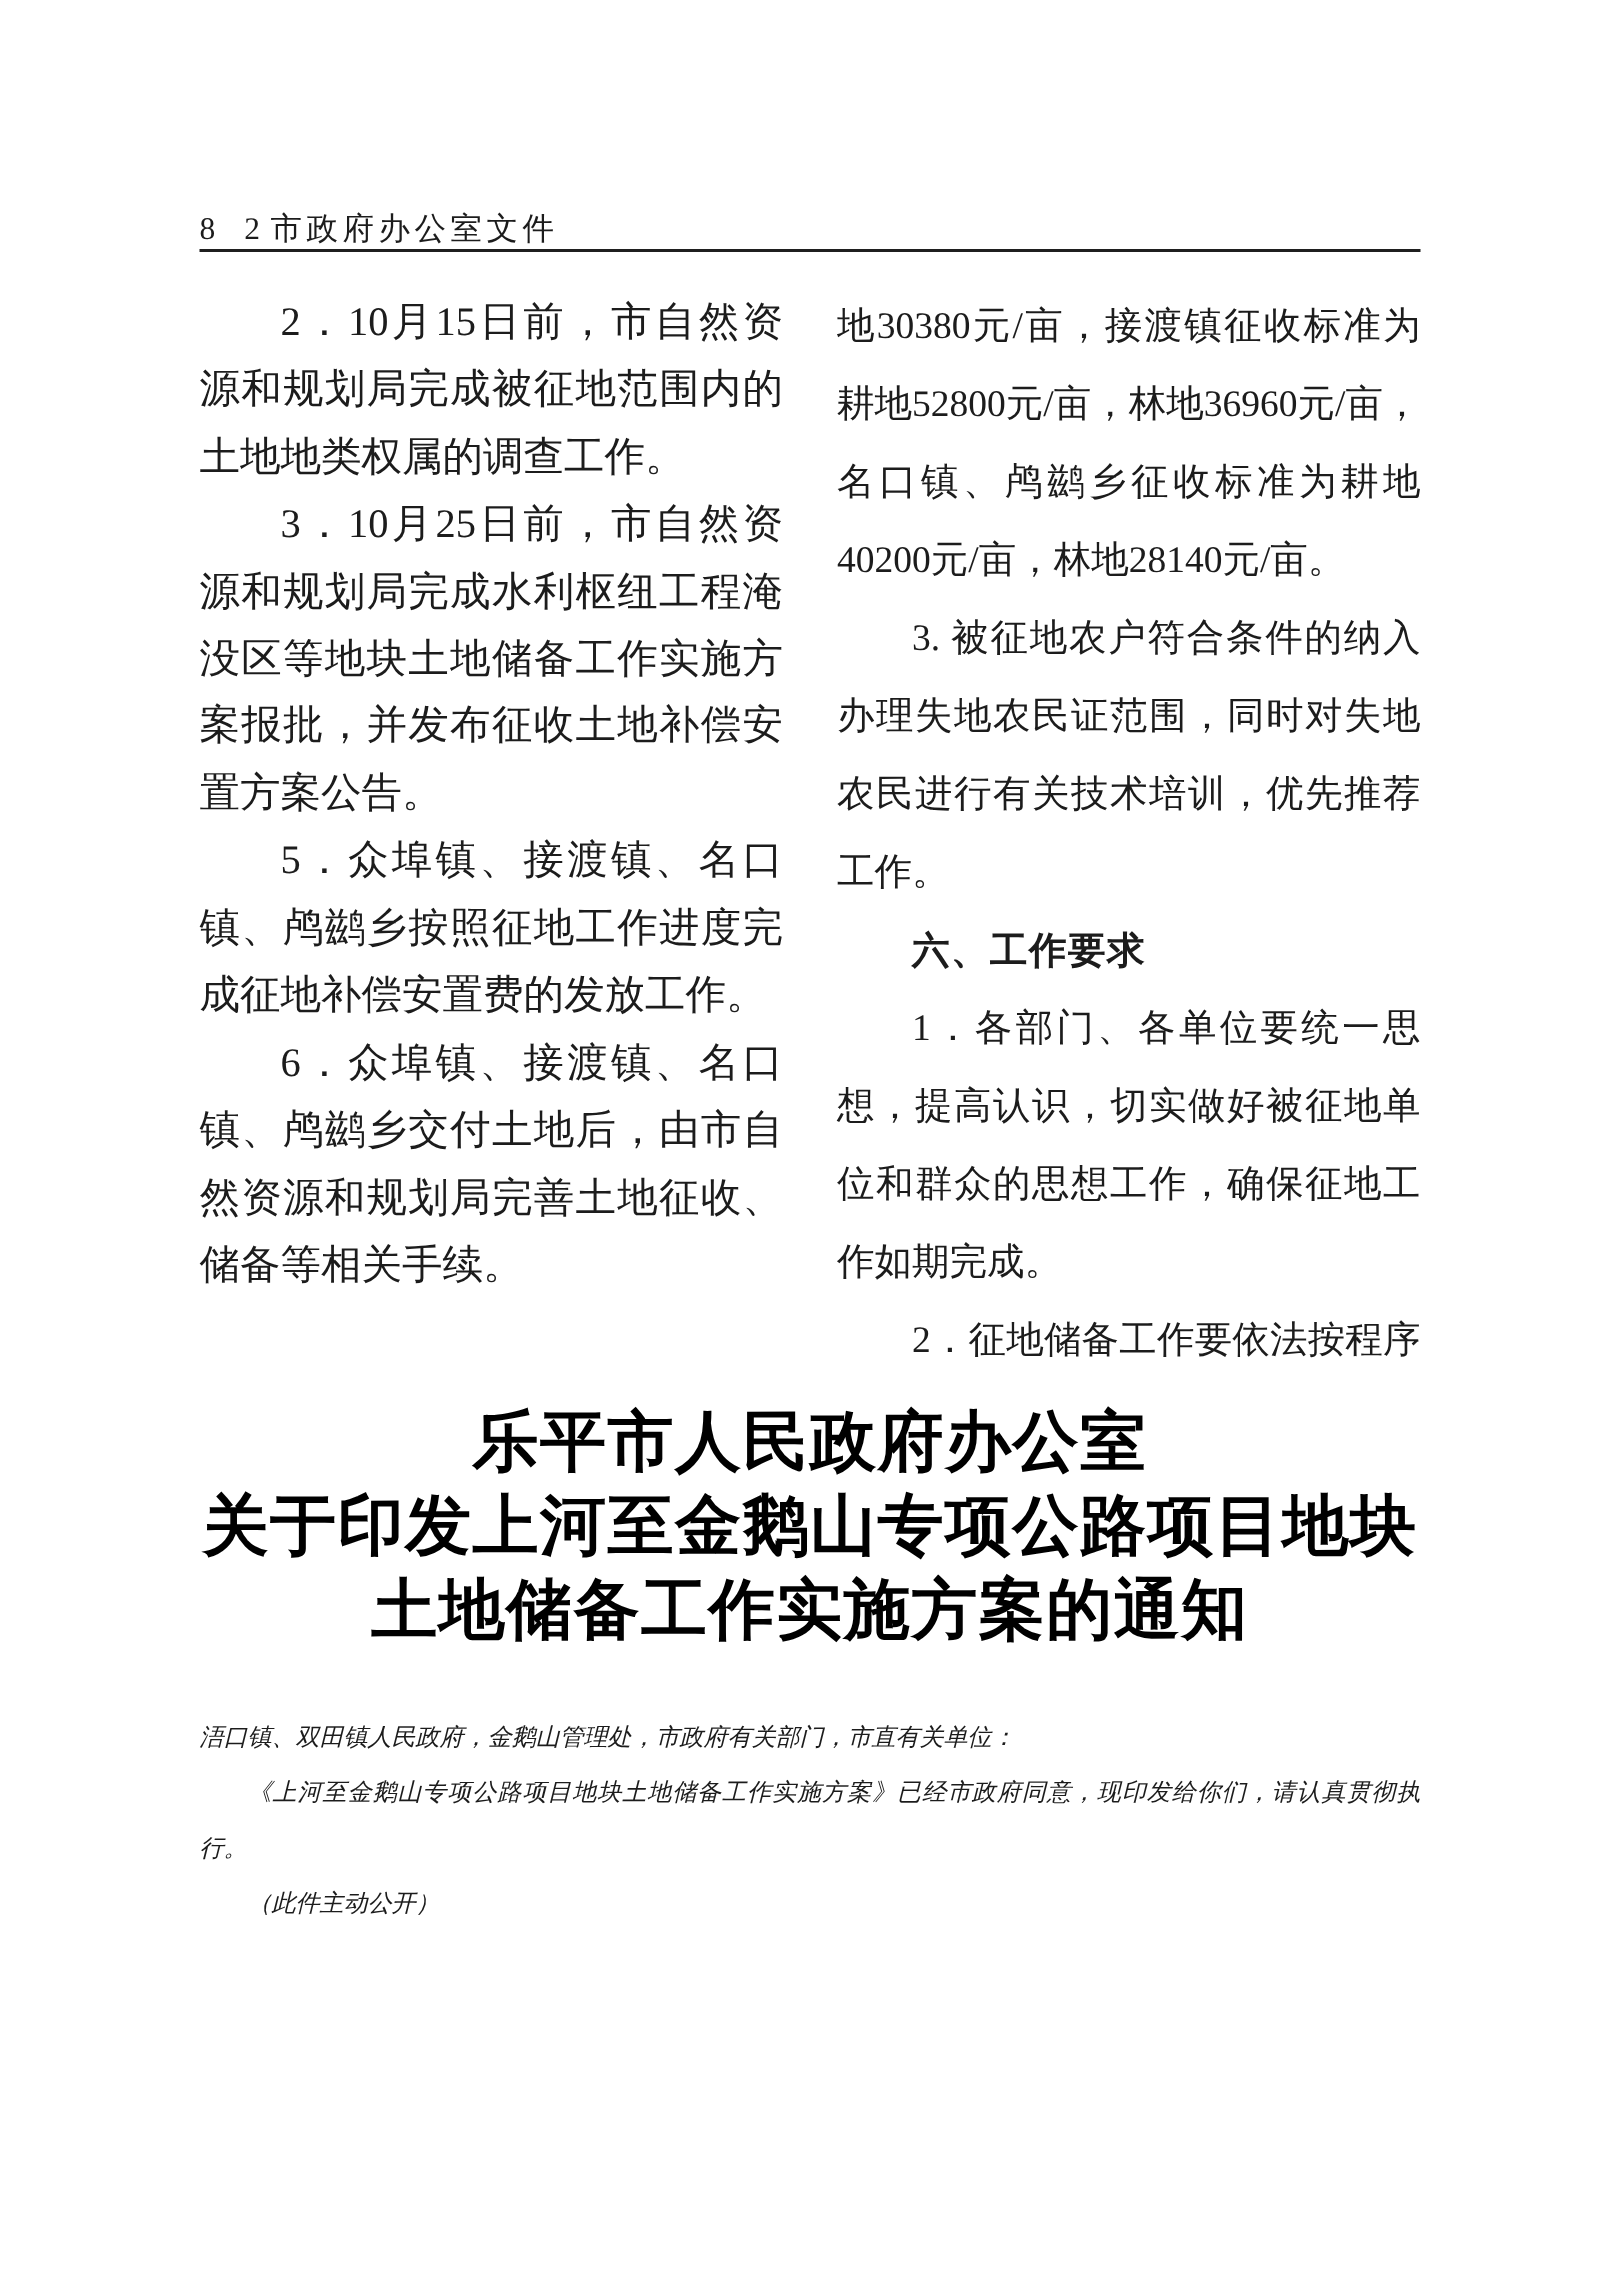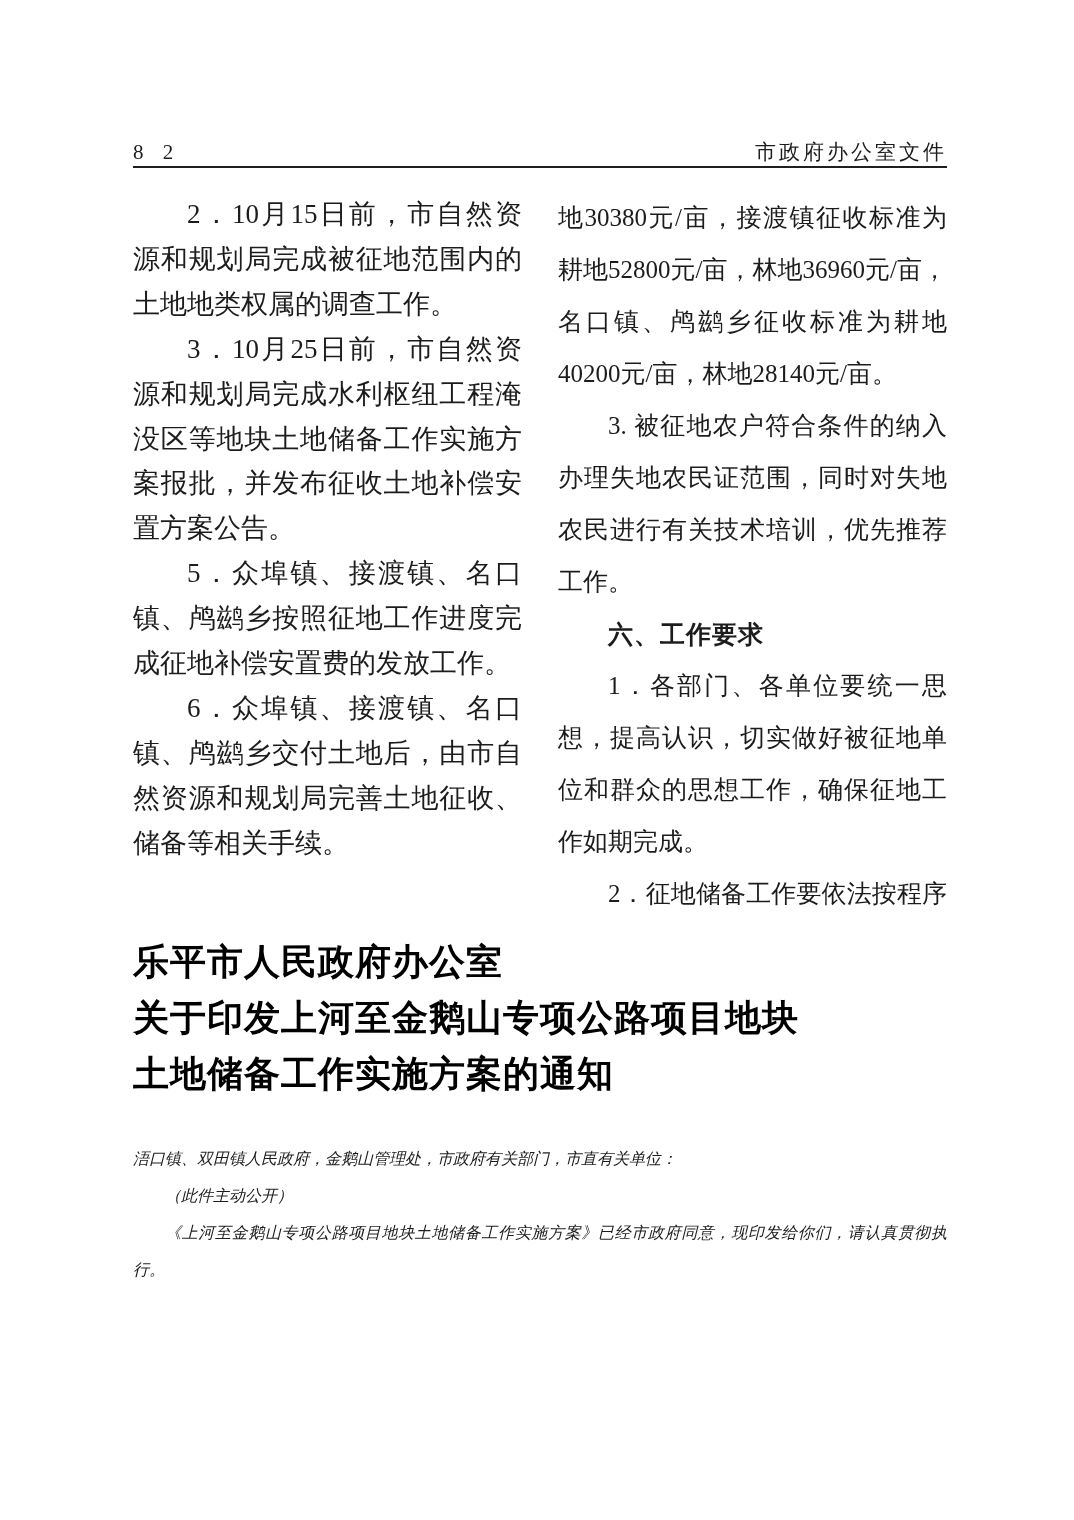--- a/index.html
+++ b/index.html
@@ -18,21 +18,20 @@
 
   .content {
     margin-left: 133px;
     margin-right: 127px; 
   }
 
   
   .running-header {
     padding-top: 140px;
     display: flex;
-    justify-content: space-between;
     align-items: flex-end;
     font-size: 21px;
     line-height: 24px;
   }
   .page-number { letter-spacing: 7px; }
   .header-label { letter-spacing: 3px; }
   .header-rule {
     margin-top: 2px;
     border: none;
     border-top: 2px solid #1f1f1f;
@@ -54,23 +53,23 @@
   .col .sub-heading {
     font-family: "Liberation Sans", "DejaVu Sans", sans-serif;
     font-weight: 700;
     text-indent: 2em;
     letter-spacing: 1px;
   }
 
   
   .notice-title {
     margin-top: 28px;
-    text-align: left;
+    text-align: center;
     font-weight: 700;
-    font-size: 36px;
+    font-size: 44px;
     line-height: 56px;
     color: #000;
     letter-spacing: 1px;
   }
   .doc-meta {
     margin-top: 10px;
     text-align: center;
     font-size: 23px;
     line-height: 30px;
     font-style: italic; 
@@ -122,18 +121,18 @@
 
     <div class="notice-title">
       <div>乐平市人民政府办公室</div>
       <div>关于印发上河至金鹅山专项公路项目地块</div>
       <div>土地储备工作实施方案的通知</div>
     </div>
 
 
     <div class="notice-body">
       <p>浯口镇、双田镇人民政府，金鹅山管理处，市政府有关部门，市直有关单位：</p>
+      <p class="indent">《上河至金鹅山专项公路项目地块土地储备工作实施方案》已经市政府同意，现印发给你们，请认真贯彻执行。</p>
       <p class="indent">（此件主动公开）</p>
-      <p class="indent">《上河至金鹅山专项公路项目地块土地储备工作实施方案》已经市政府同意，现印发给你们，请认真贯彻执行。</p>
     </div>
 
   </div>
 </div>
 
 </body></html>

